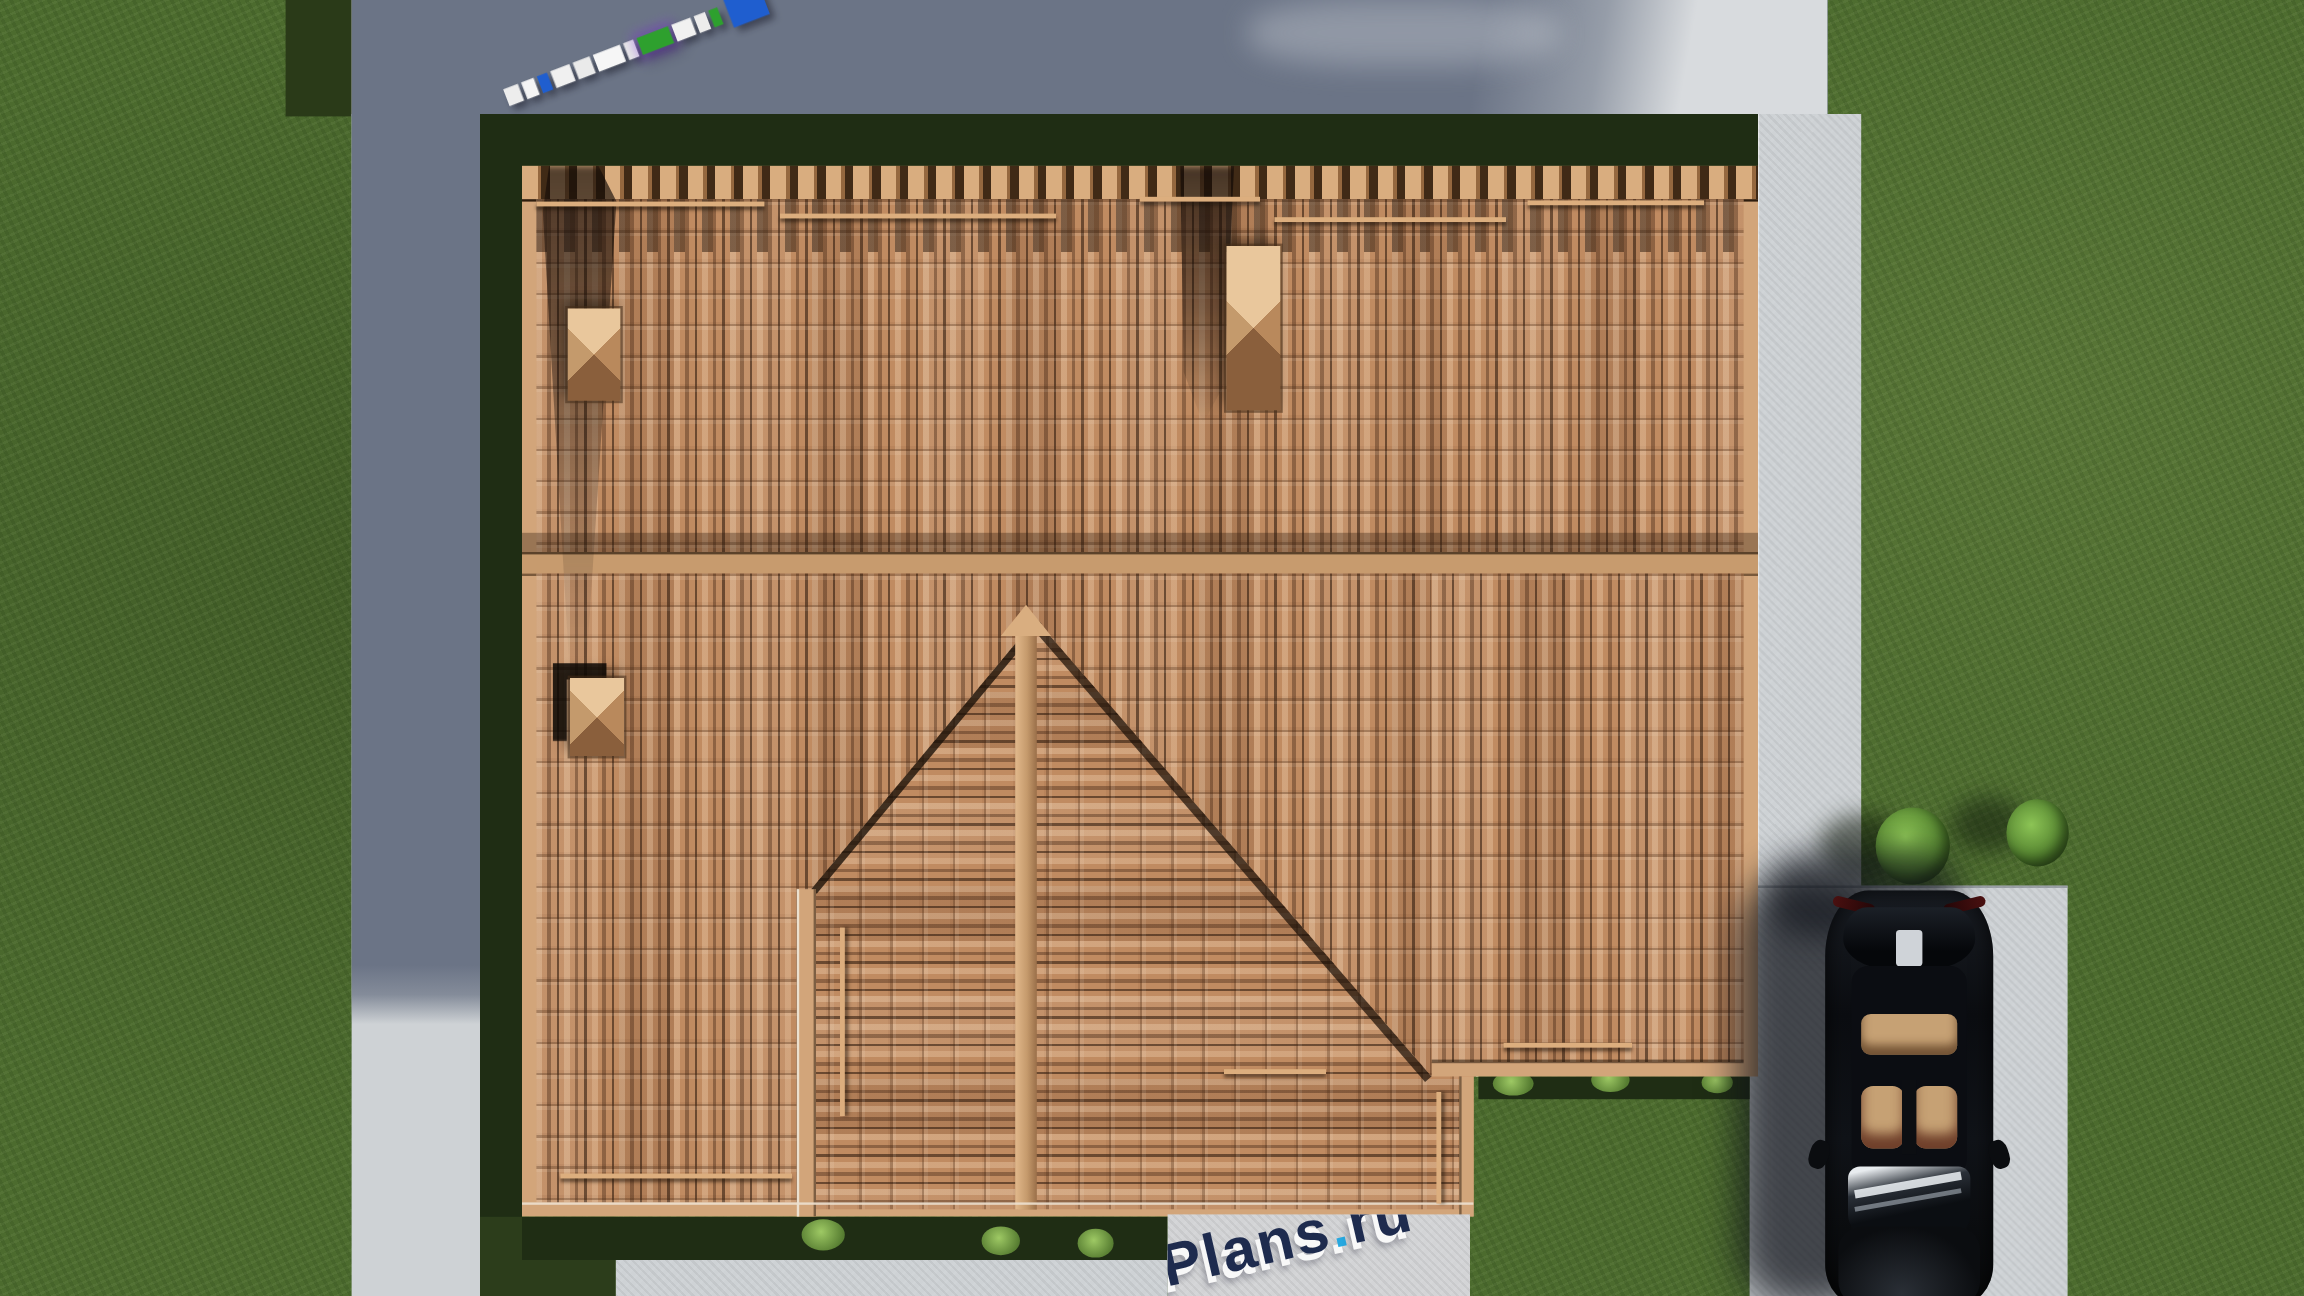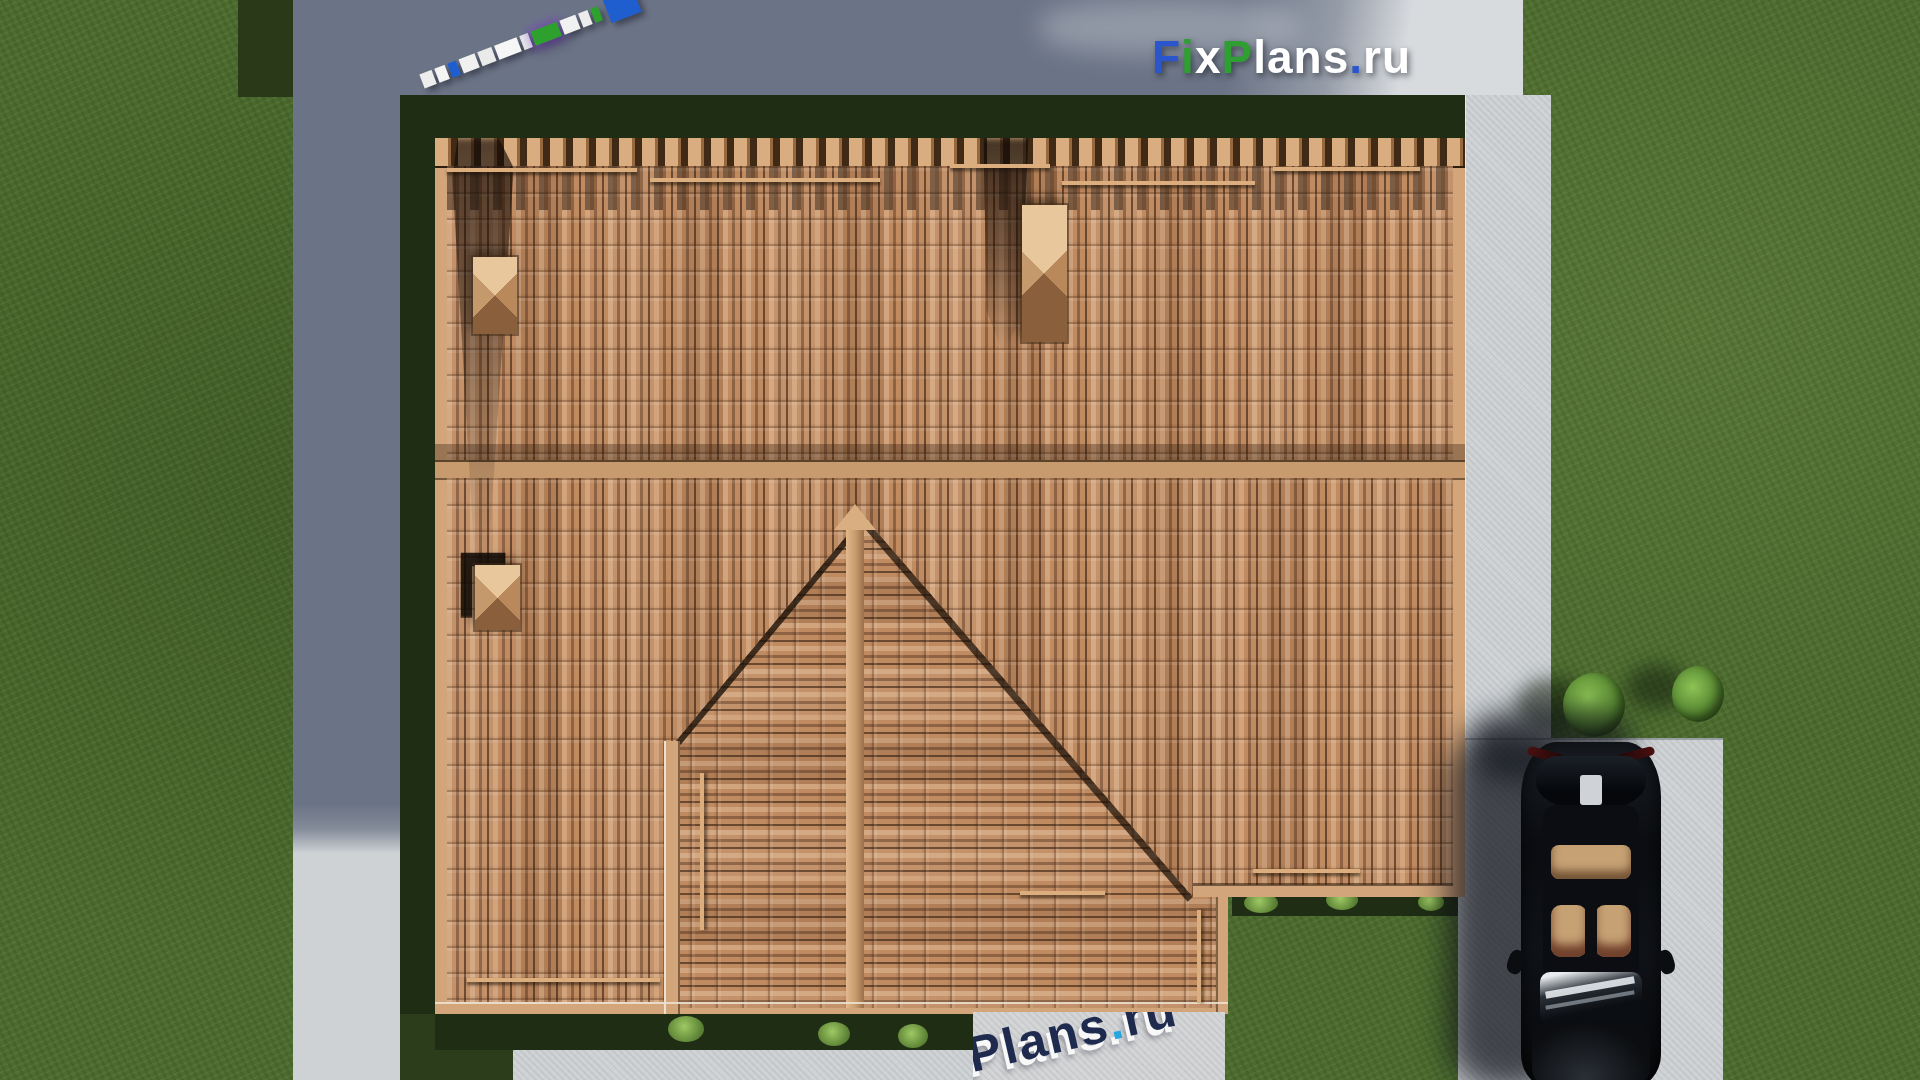--- a/index.html
+++ b/index.html
@@ -202,17 +202,14 @@
       <div class="seg" style="width: 15px; background: rgb(234, 234, 234);"></div>
       <div class="seg" style="width: 24px; background: rgb(246, 246, 246);"></div>
       <div class="seg" style="width: 9px; background: rgb(232, 232, 232);"></div>
       <div class="seg" style="width: 28px; background: rgb(46, 160, 46); box-shadow: rgba(130, 60, 220, 0.45) 0px 0px 10px 4px;"></div>
       <div class="seg" style="width: 17px; background: rgb(241, 241, 241);"></div>
       <div class="seg" style="width: 10px; background: rgb(236, 236, 236);"></div>
       <div class="seg" style="width: 8px; background: rgb(46, 160, 46);"></div>
       <div class="endblock" style="width: 32px; height: 27px; background: rgb(31, 94, 207);"></div>
     </div>
 
-  <div class="abs logo" style="left:1152px;top:30px;">
-    <span style="color:#2a55cd">F</span><span style="color:#2f9e33">i</span><span style="color:#ffffff">x</span><span style="color:#2f9e33">P</span><span style="color:#ffffff">lans</span><span style="color:#2a55cd">.</span><span style="color:#ffffff">ru</span>
-  </div>
 
 </div>
 
 </body></html>

